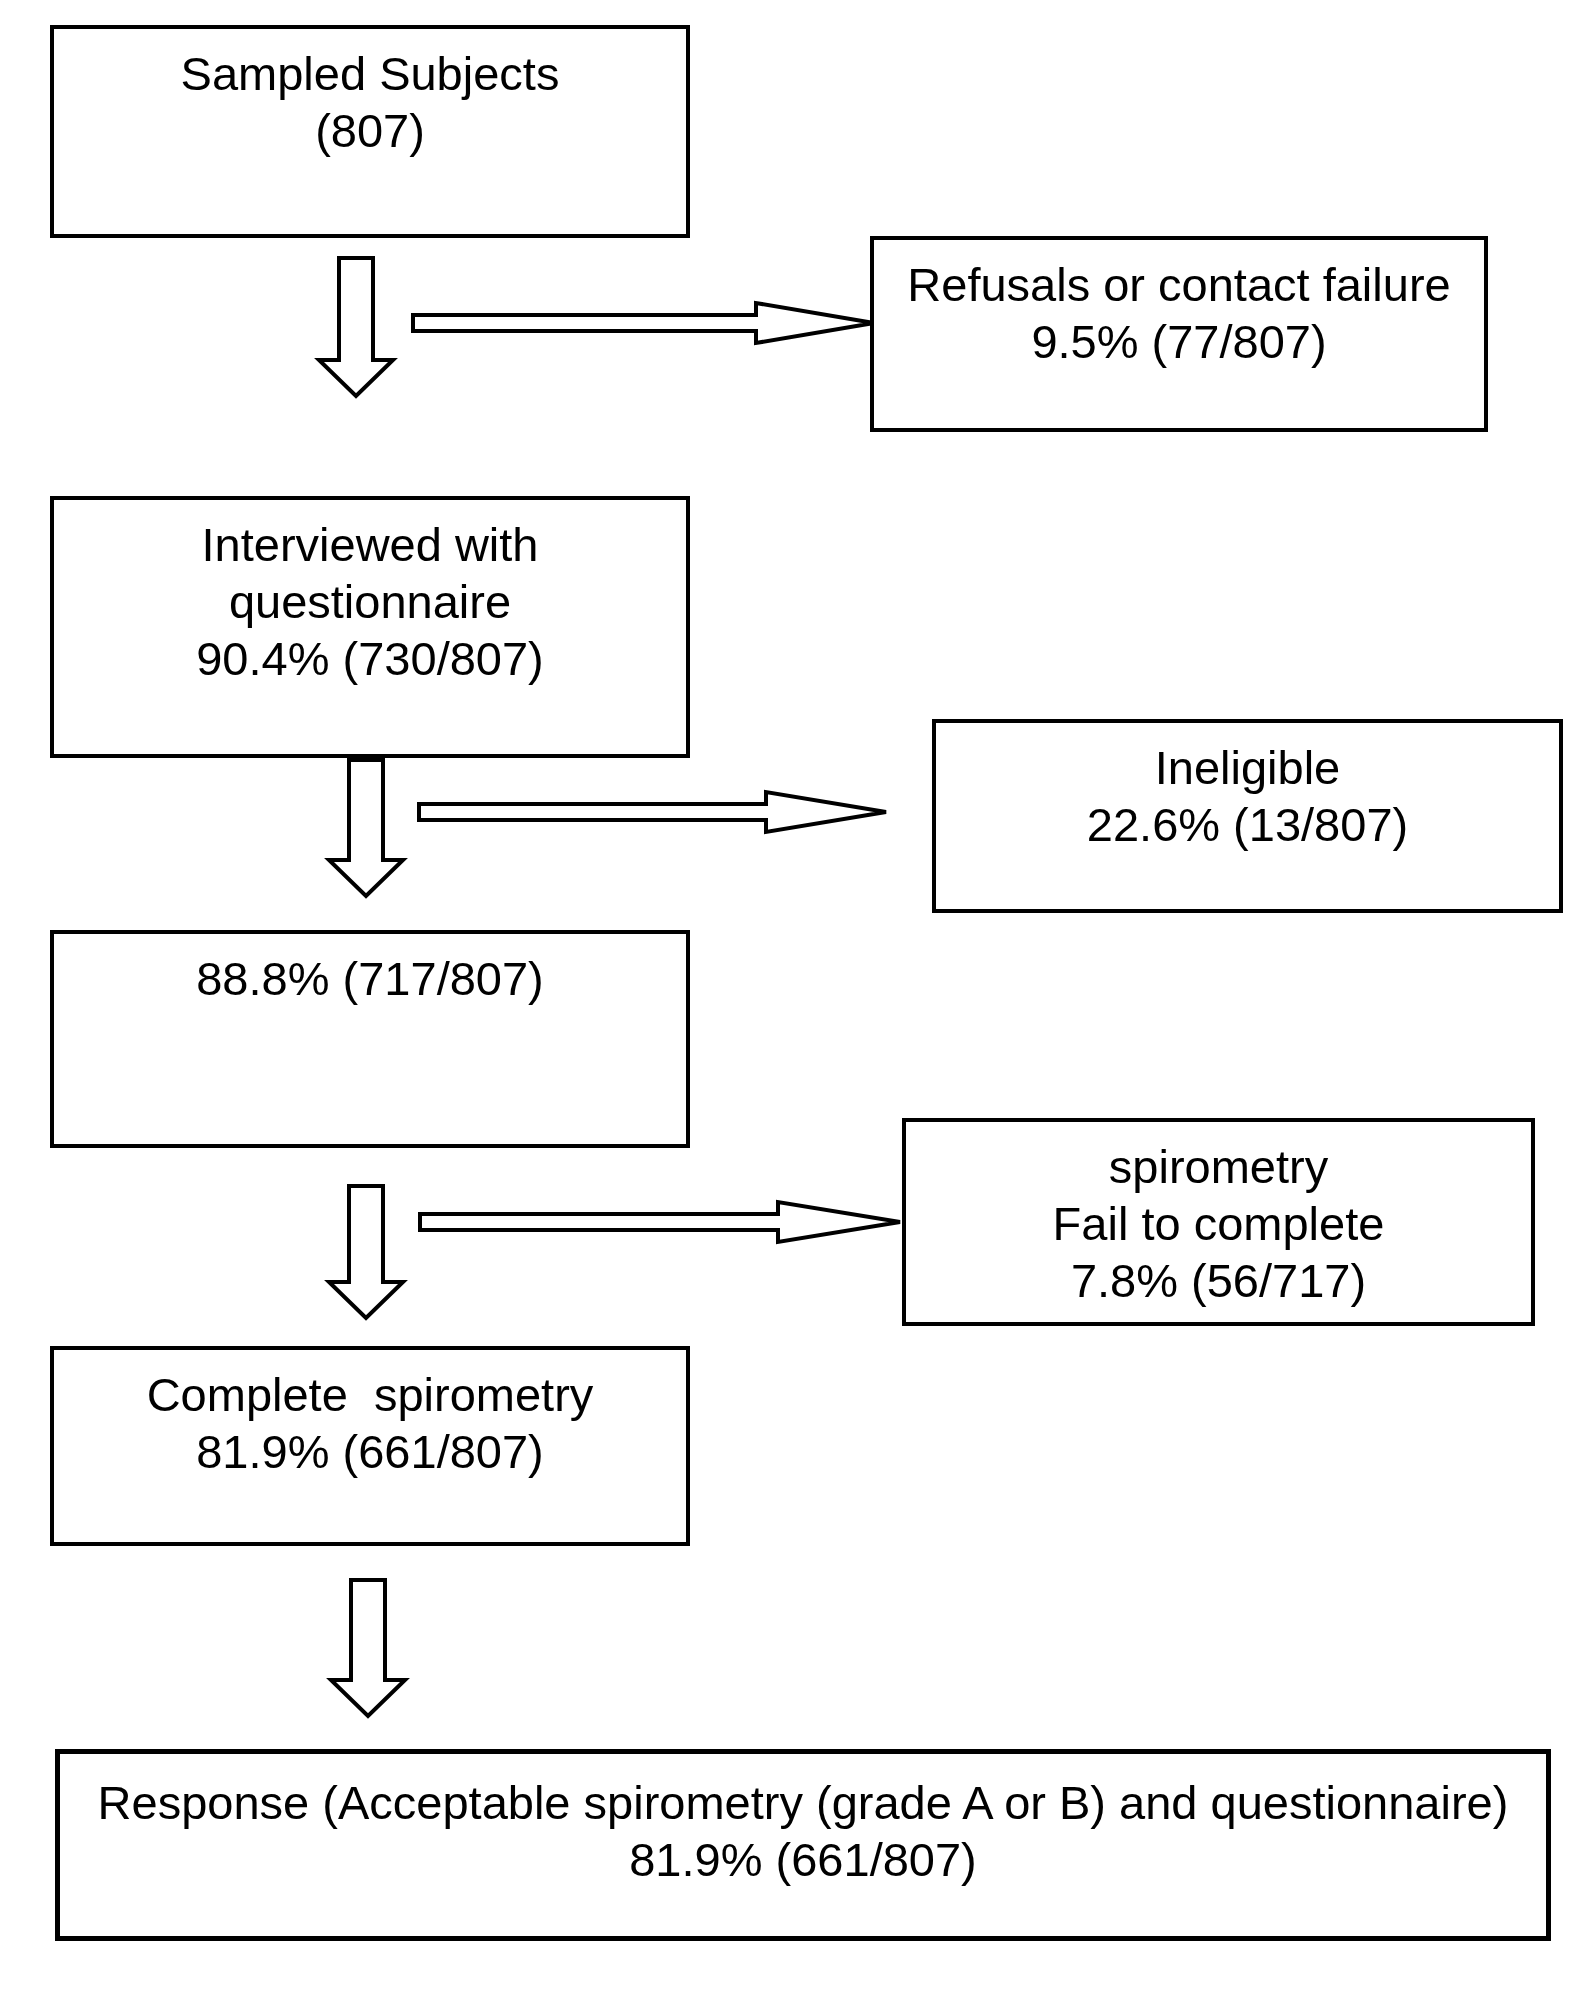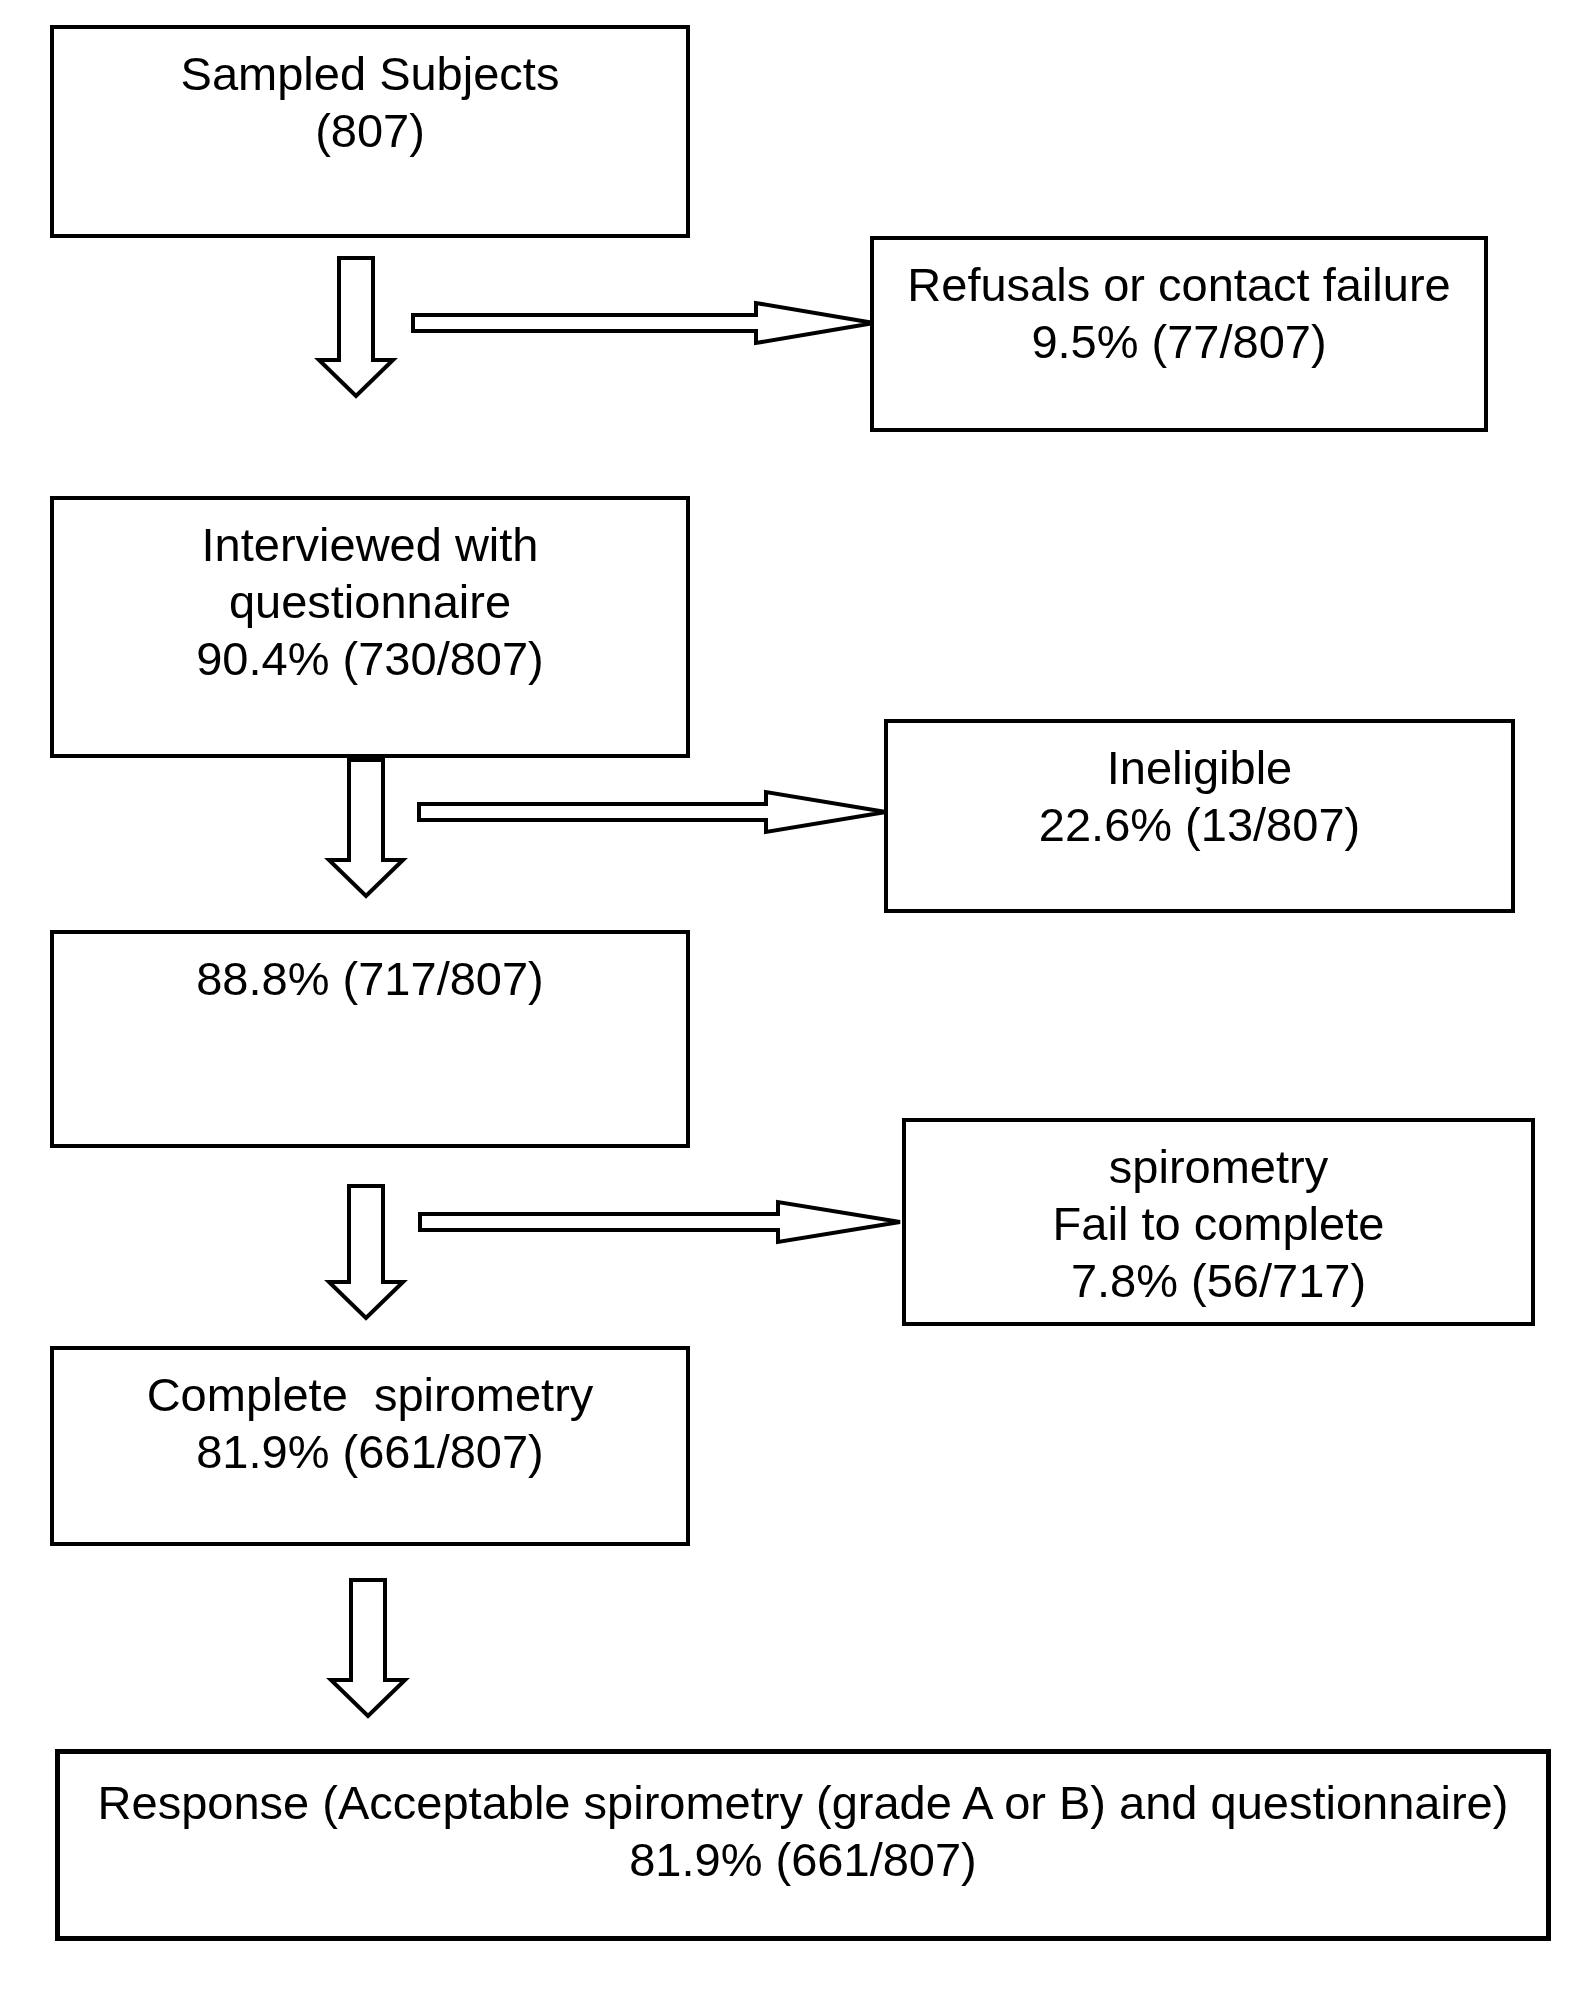--- a/index.html
+++ b/index.html
@@ -26,21 +26,21 @@
     white-space:pre;
     letter-spacing:0px;
   }
   
   #box-sampled     {left:50px;  top:25px;   width:640px;  height:213px;}
   #box-interviewed {left:50px;  top:470px;  width:640px;  height:262px;margin-top:26px;}
   #box-eligible    {left:50px;  top:930px;  width:640px;  height:218px;}
   #box-complete    {left:50px;  top:1346px; width:640px;  height:200px;}
   
   #box-refusals    {left:870px; top:236px;  width:618px;  height:196px;}
-  #box-ineligible  {left:884px; top:719px;  width:631px;  height:194px;}
+  #box-ineligible  {left:932px; top:719px;  width:631px;  height:194px;}
   #box-fail        {left:902px; top:1118px; width:633px;  height:208px;}
   
   #box-response    {left:55px;  top:1749px; width:1496px; height:192px; border-width:5px; padding-top:20px;}
   .arrow{fill:#ffffff;stroke:#000000;stroke-width:4;stroke-linejoin:miter;}
 </style>
 </head>
 <body>
 
 <div id="stage">
 

